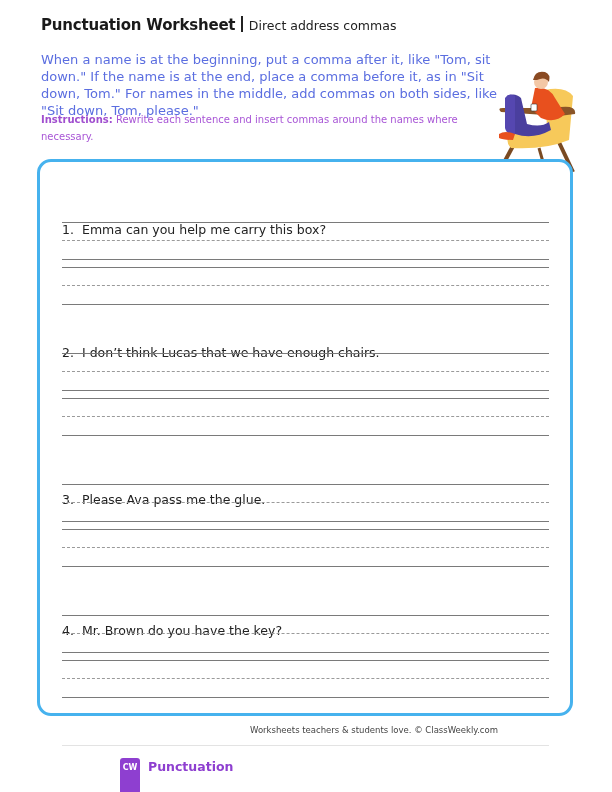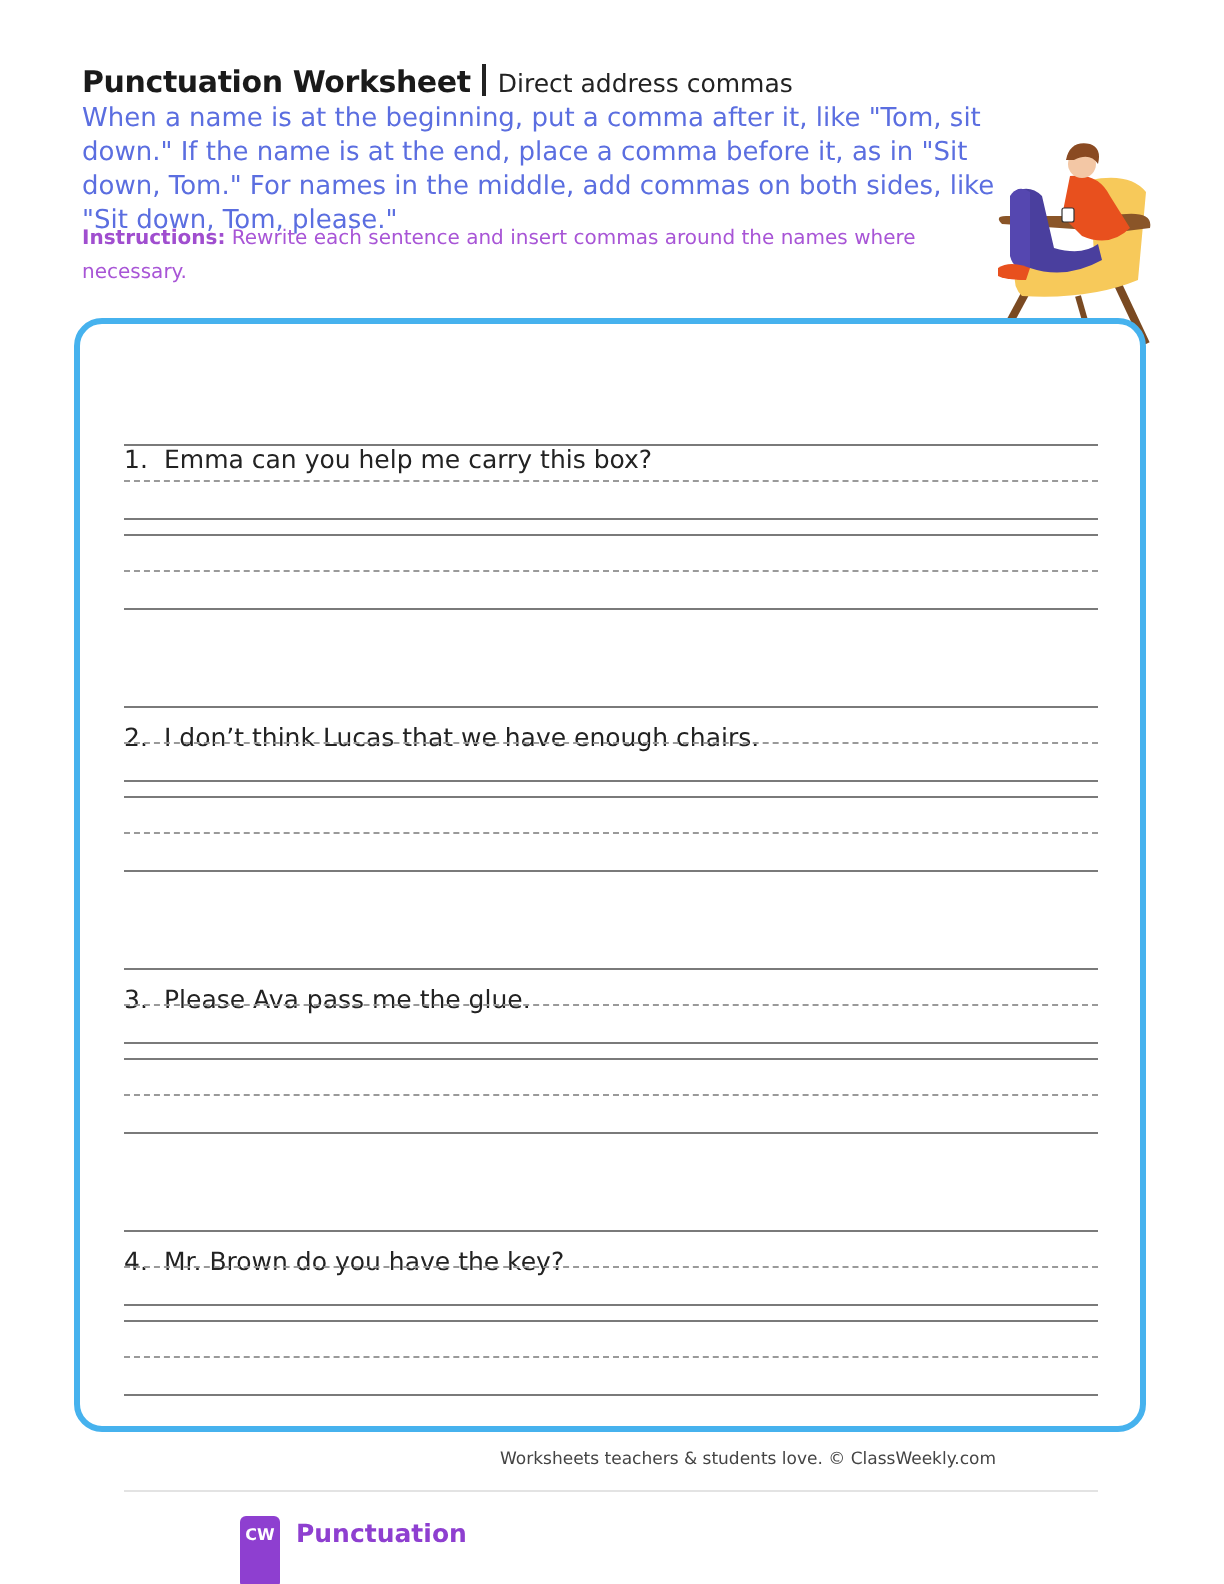--- a/index.html
+++ b/index.html
@@ -1,17 +1,17 @@
 <!DOCTYPE html>
 <html><head>
 <meta charset="utf-8">
 <style>
   html, body { margin:0; padding:0; background:#ffffff; }
   body { width:612px; height:792px; position:relative; overflow:hidden; font-family:"DejaVu Sans", sans-serif; color:#222; }
-  .title { position:absolute; left:41px; top:16px; font-size:15px; white-space:nowrap;margin-top:16px; }
+  .title { position:absolute; left:41px; top:16px; font-size:15px; white-space:nowrap; }
   .title .main { font-weight:bold; color:#1a1a1a; letter-spacing:-0.2px; }
   .title .sep { display:inline-block; width:1.5px; height:16px; background:#222; margin:0 6px; vertical-align:-2px; }
   .title .sub { font-size:12.5px; color:#222; }
   .intro { position:absolute; left:41px; top:51px; width:470px; font-size:13px; line-height:17px; color:#5b6ee0; }
   .instr { position:absolute; left:41px; top:112px; width:440px; font-size:10px; line-height:16.5px; color:#a855d6; }
   .instr b { font-weight:bold; color:#a04ecf; }
   .illus { position:absolute; left:485px; top:68px; width:100px; height:105px; }
   .box { position:absolute; left:37px; top:159px; width:536px; height:557px; border:3px solid #46b2ee; border-radius:14px; box-sizing:border-box; background:#fff; }
   .q { position:absolute; left:62px; font-size:12.5px; color:#222; white-space:nowrap;margin-top:37px; }
   .q .num { display:inline-block; width:20px; }
@@ -59,21 +59,21 @@
 <div class="box"></div>
 
 <div class="q" style="top:185px"><span class="num">1.</span><span>Emma can you help me carry this box?</span></div>
 <div class="ln solid" style="top:222px"></div>
 <div class="ln dash" style="top:240px"></div>
 <div class="ln solid" style="top:259px"></div>
 <div class="ln solid" style="top:267px"></div>
 <div class="ln dash" style="top:285px"></div>
 <div class="ln solid" style="top:304px"></div>
 
-<div class="q" style="top:324px"><span class="num">2.</span><span>I don’t think Lucas that we have enough chairs.</span></div>
+<div class="q" style="top:308px"><span class="num">2.</span><span>I don’t think Lucas that we have enough chairs.</span></div>
 <div class="ln solid" style="top:353px"></div>
 <div class="ln dash" style="top:371px"></div>
 <div class="ln solid" style="top:390px"></div>
 <div class="ln solid" style="top:398px"></div>
 <div class="ln dash" style="top:416px"></div>
 <div class="ln solid" style="top:435px"></div>
 
 <div class="q" style="top:455px"><span class="num">3.</span><span>Please Ava pass me the glue.</span></div>
 <div class="ln solid" style="top:484px"></div>
 <div class="ln dash" style="top:502px"></div>

